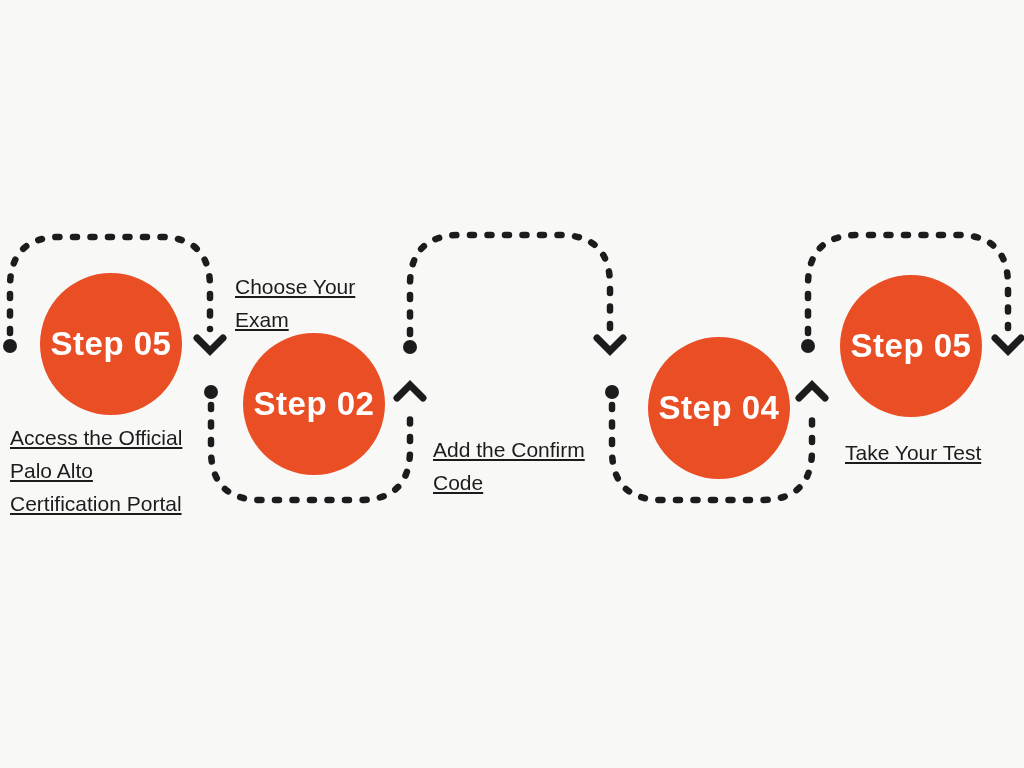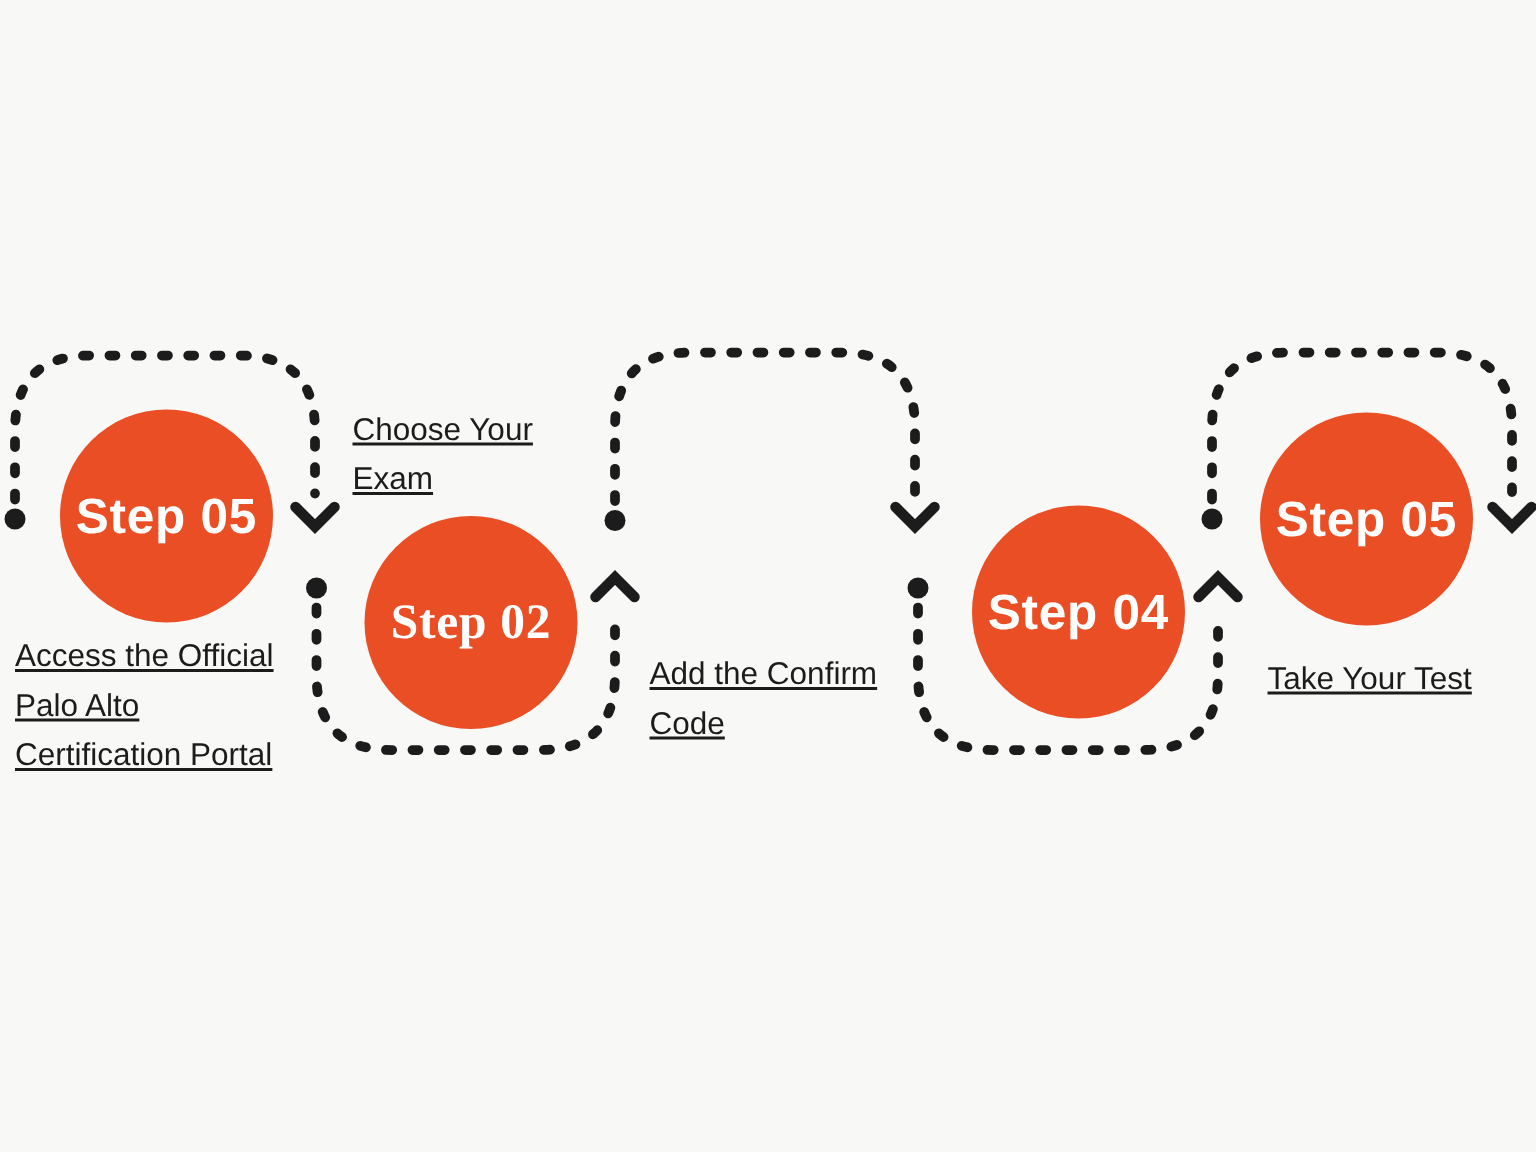--- a/index.html
+++ b/index.html
@@ -64,21 +64,21 @@
     white-space:pre-line;
     text-align:left;
     text-decoration:underline;
   }
   .cap-1{left:10px;top:421px;width:220px;}
   .cap-2{left:235px;top:270px;width:190px;}
   .cap-3{left:433px;top:433px;width:200px;}
   .cap-4{left:638px;top:262px;width:190px;}
   .cap-5{left:845px;top:436px;width:200px;}
   .circle-1{left:40px;top:273px;}
-  .circle-2{left:243px;top:344px;font-family:Liberation Serif, serif;}
+  .circle-2{left:243px;top:333px;}
   .circle-3{left:440px;top:272px;}
   .circle-4{left:648px;top:337px;}
   .circle-5{left:840px;top:275px;text-align:right;}
 </style>
 </head>
 <body>
 
 <div class="canvas">
 
   <svg class="connectors" width="1024" height="768" viewBox="0 0 1024 768">

